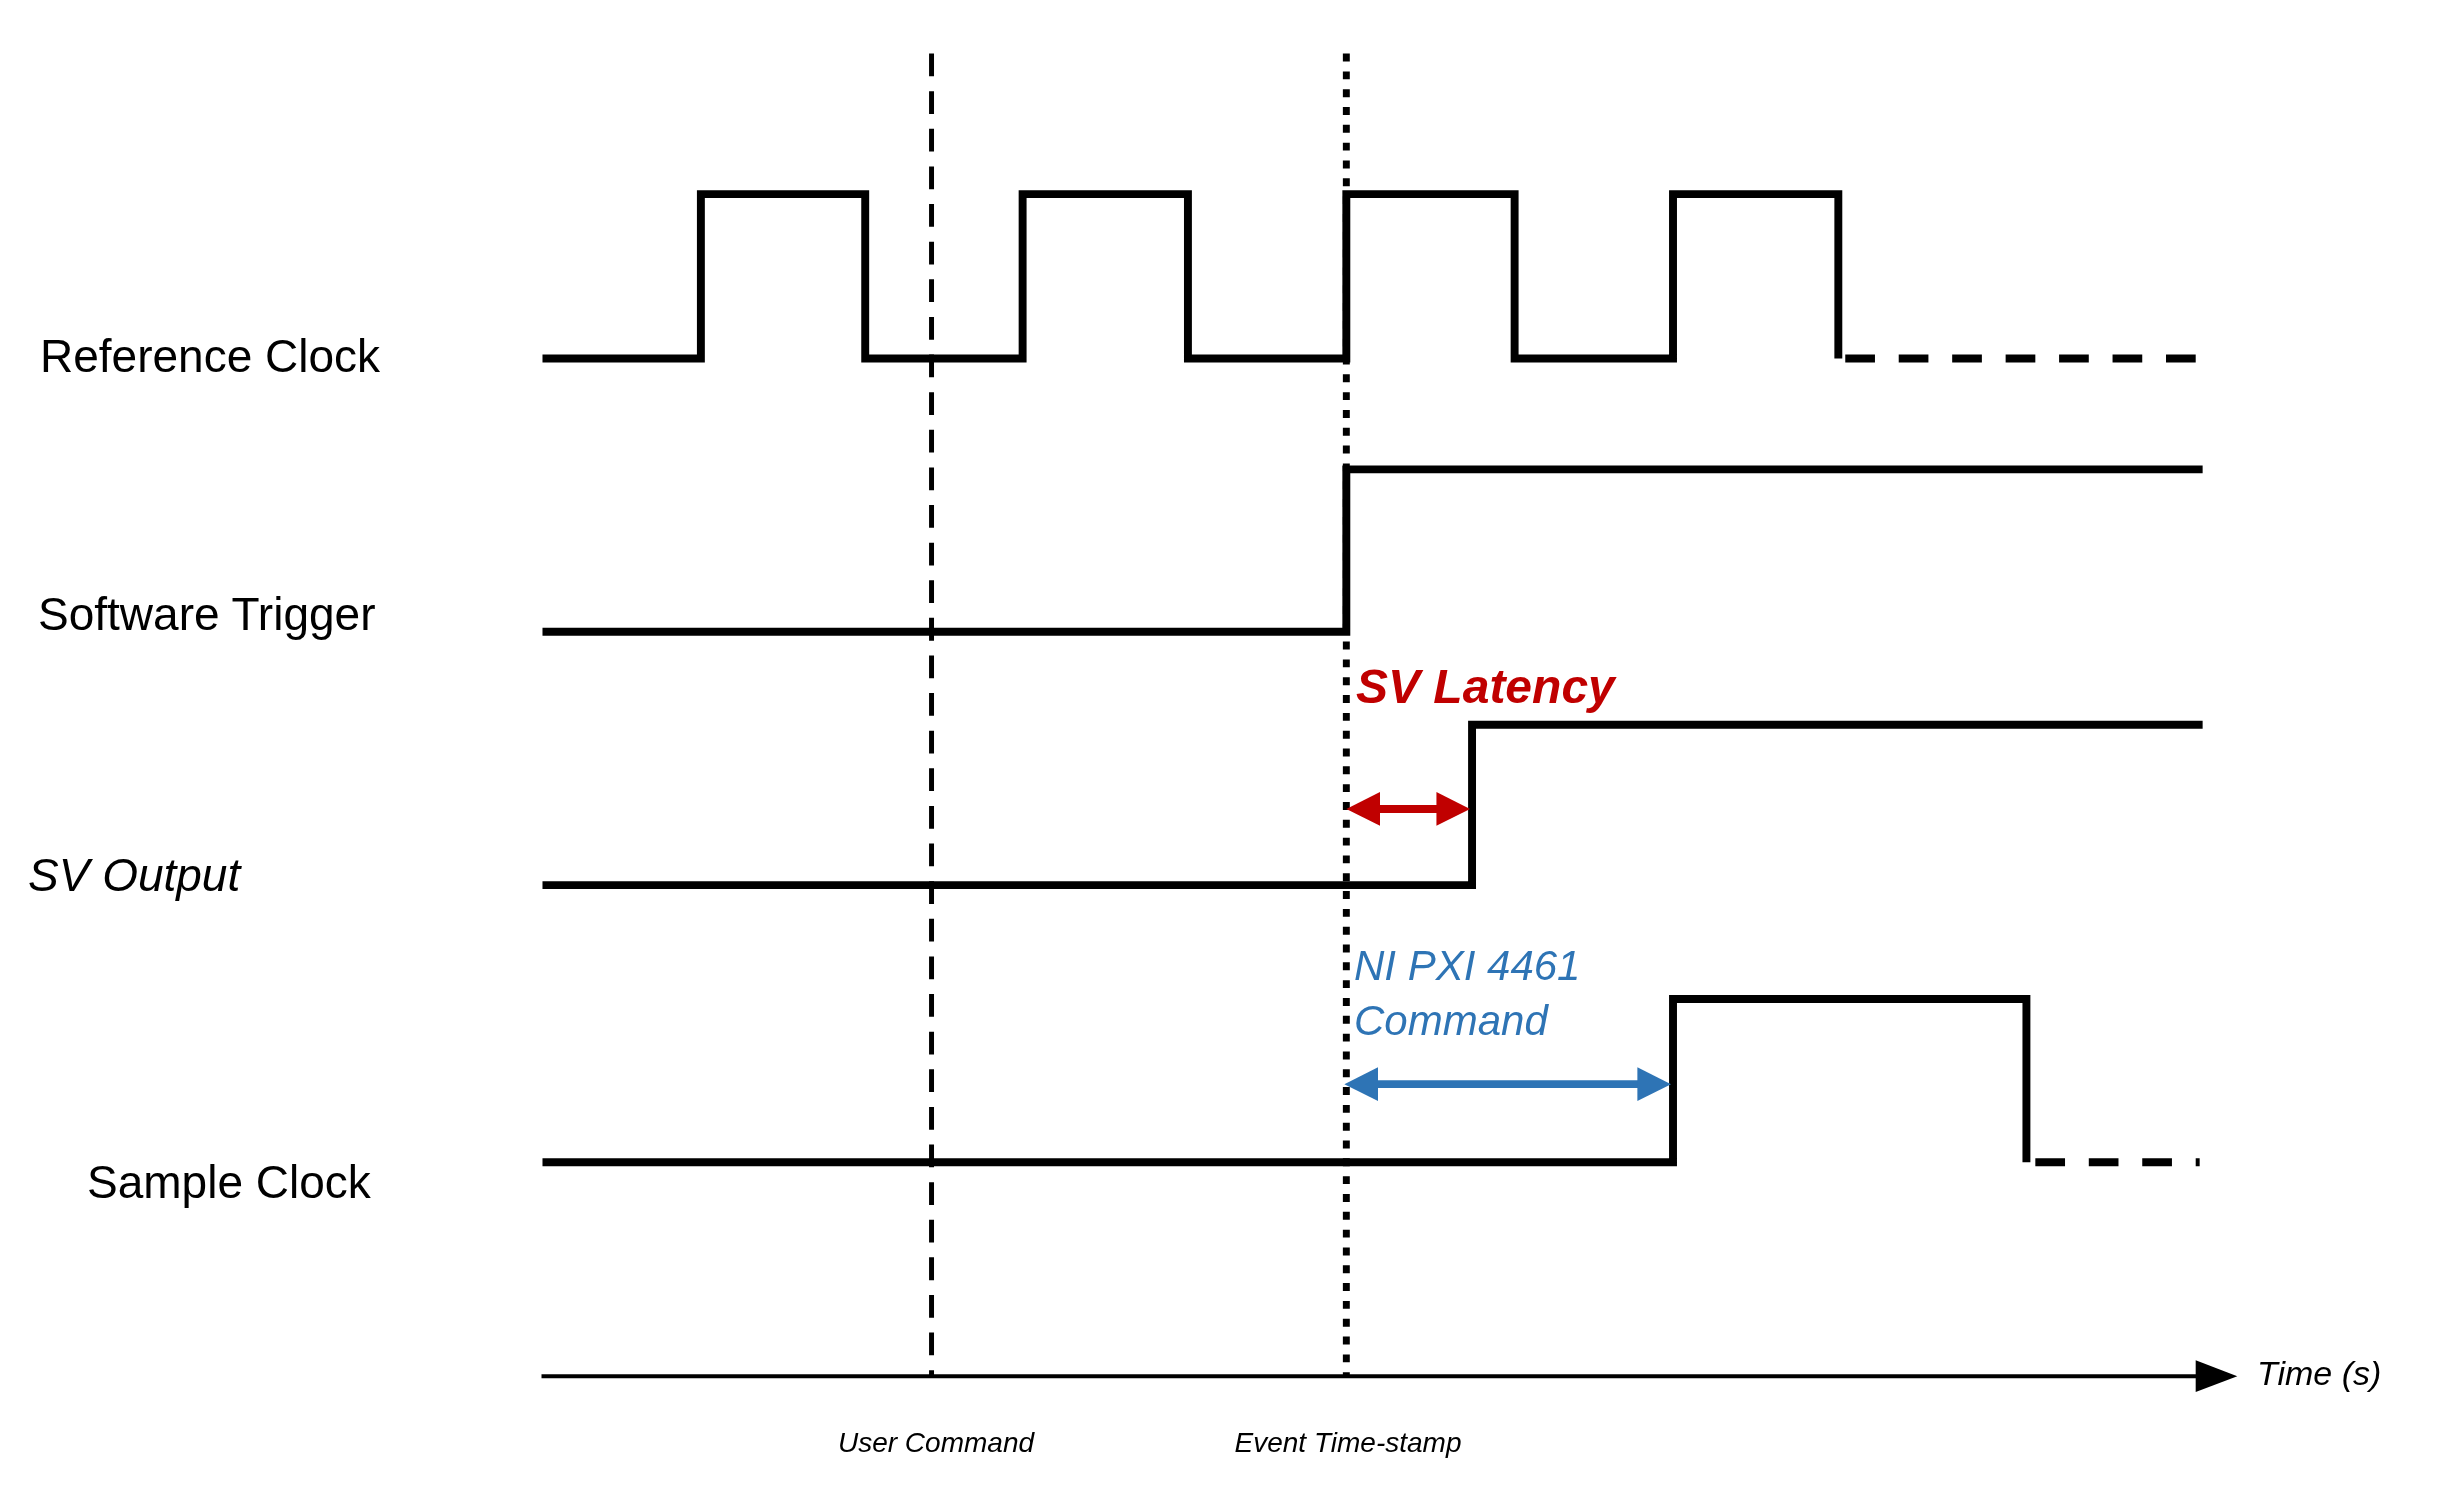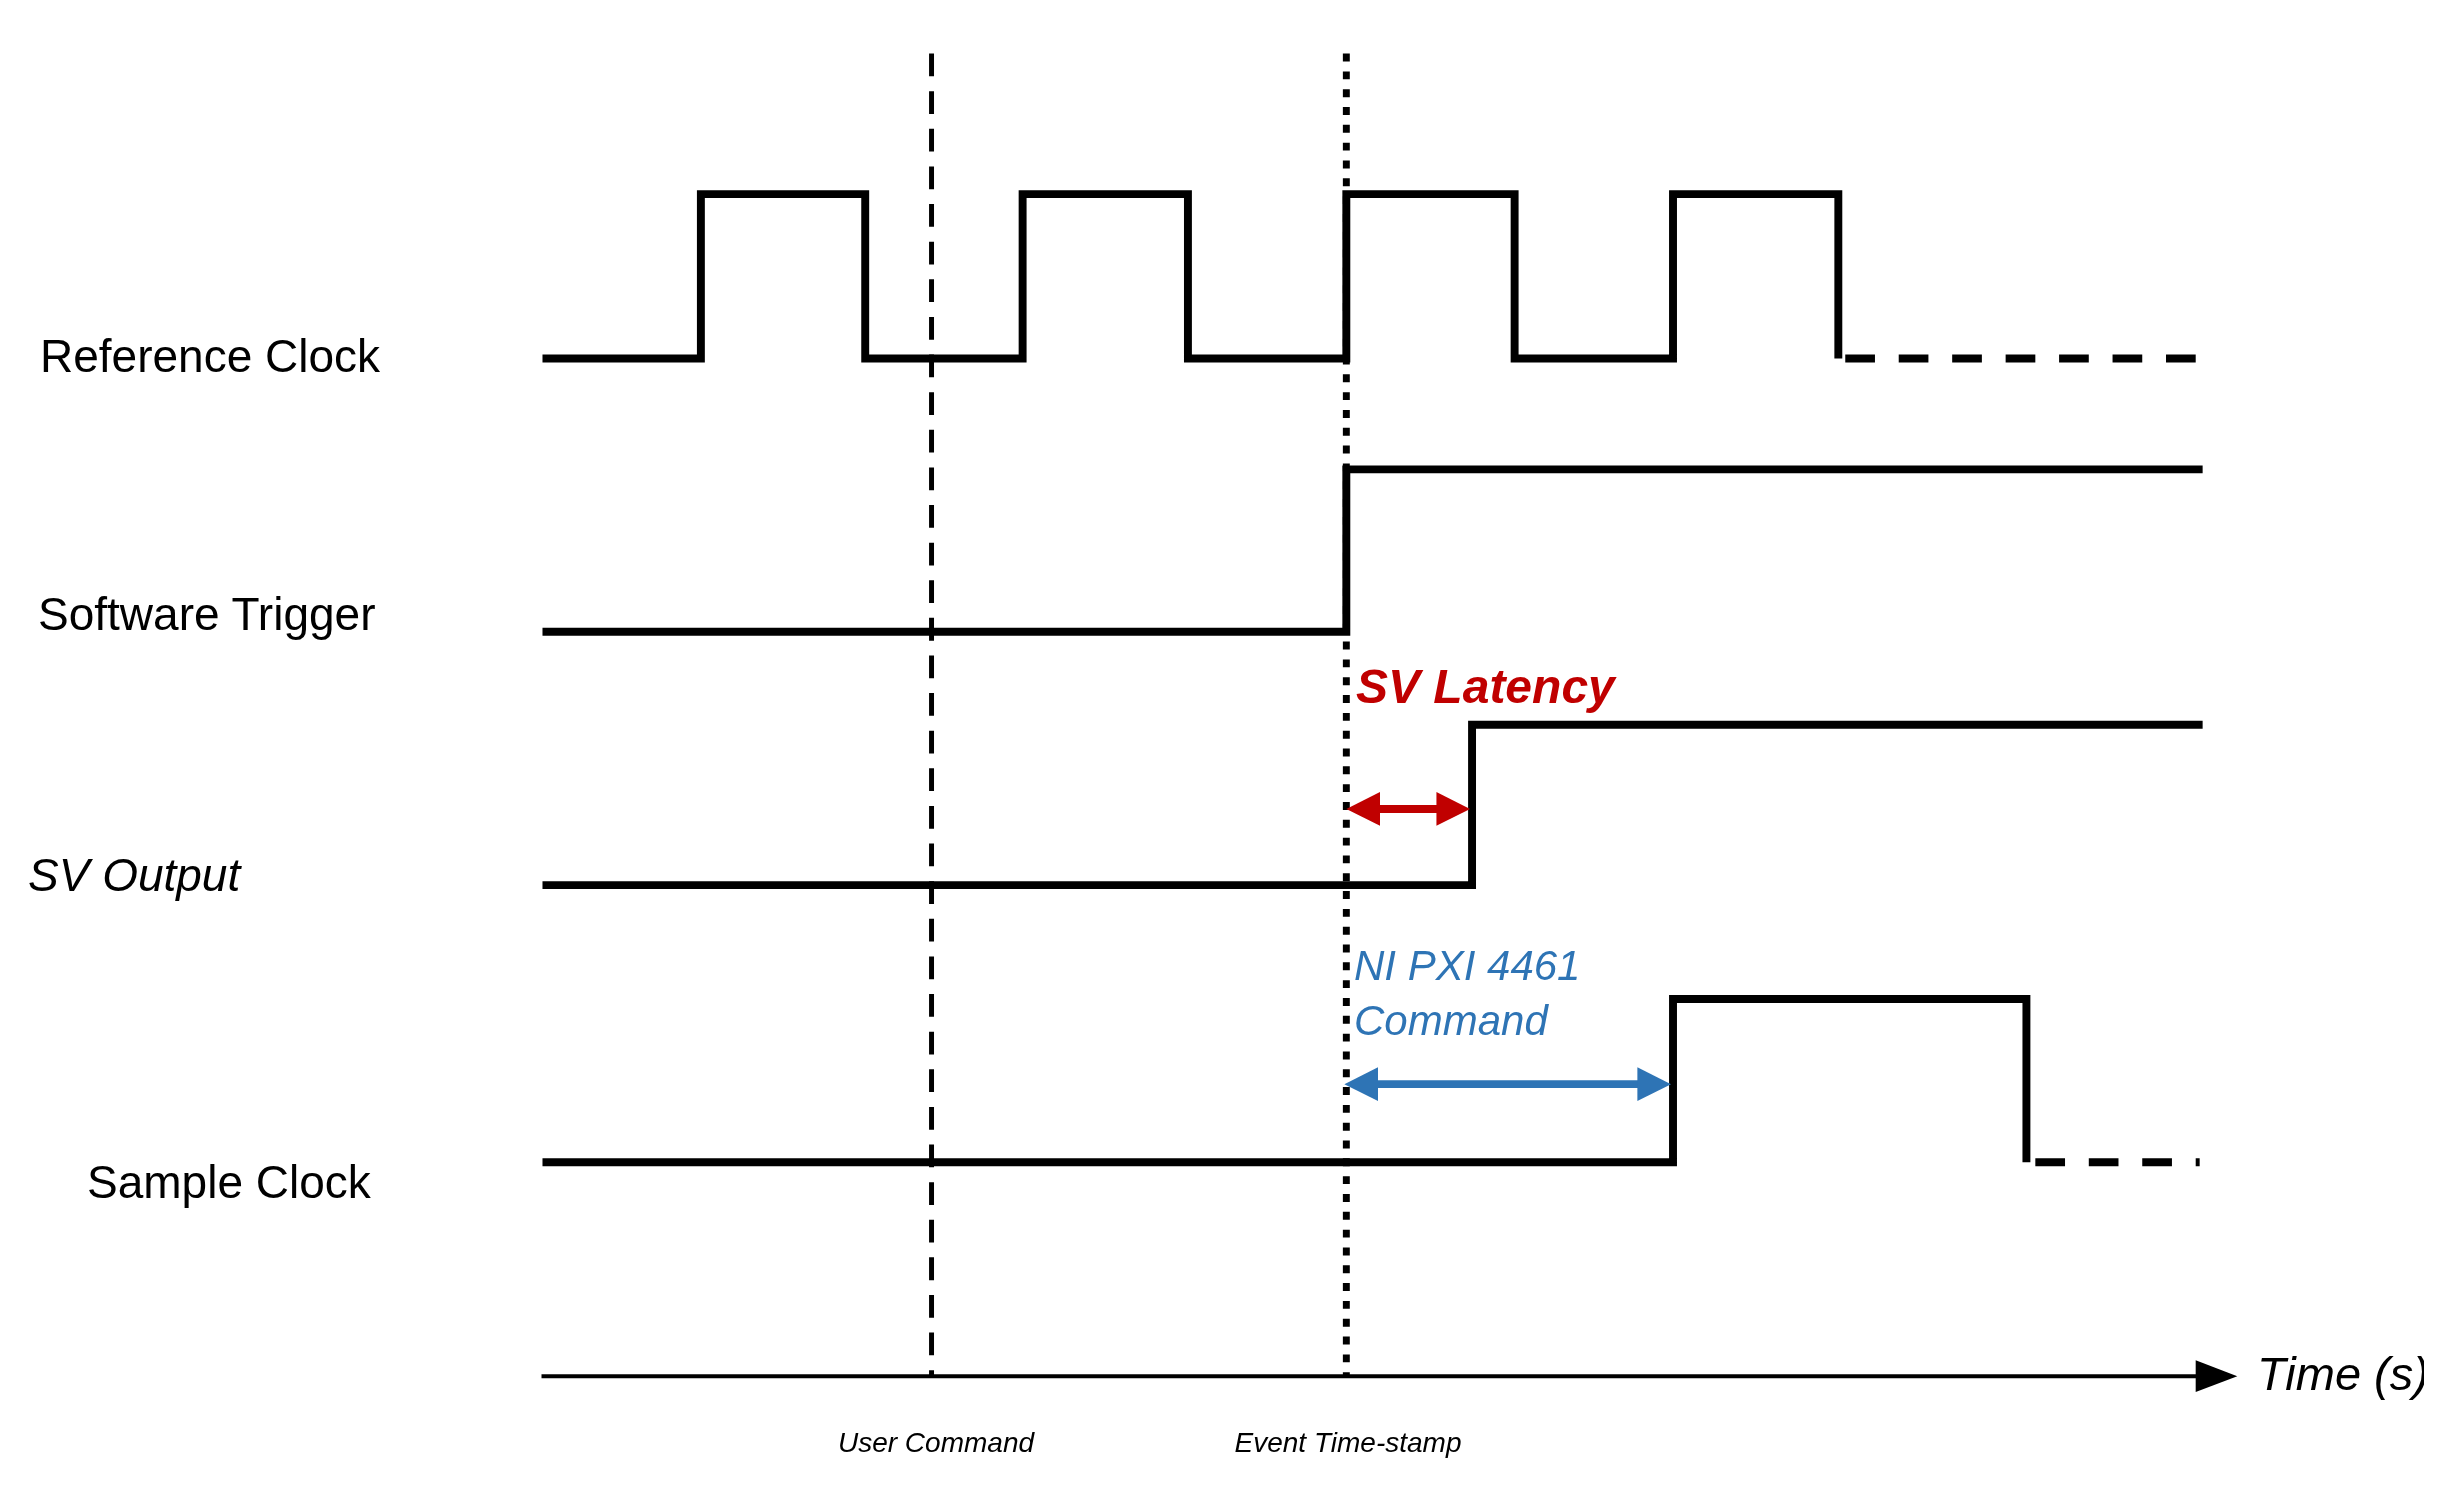--- a/index.html
+++ b/index.html
@@ -43,21 +43,21 @@
     font-style: italic;
     font-weight: 400;
     line-height: 55px;
   }
   .marker-caption {
     font-size: 28px;
     font-style: italic;
     font-weight: 400;
   }
   .axis-caption {
-    font-size: 47px;
+    font-size: 34px;
     font-style: italic;
     font-weight: 400;
   }
 </style>
 </head>
 <body>
 
 <div class="stage">
 
   <svg id="diagram-svg" width="2462" height="1504" viewBox="0 0 2487 1519">

